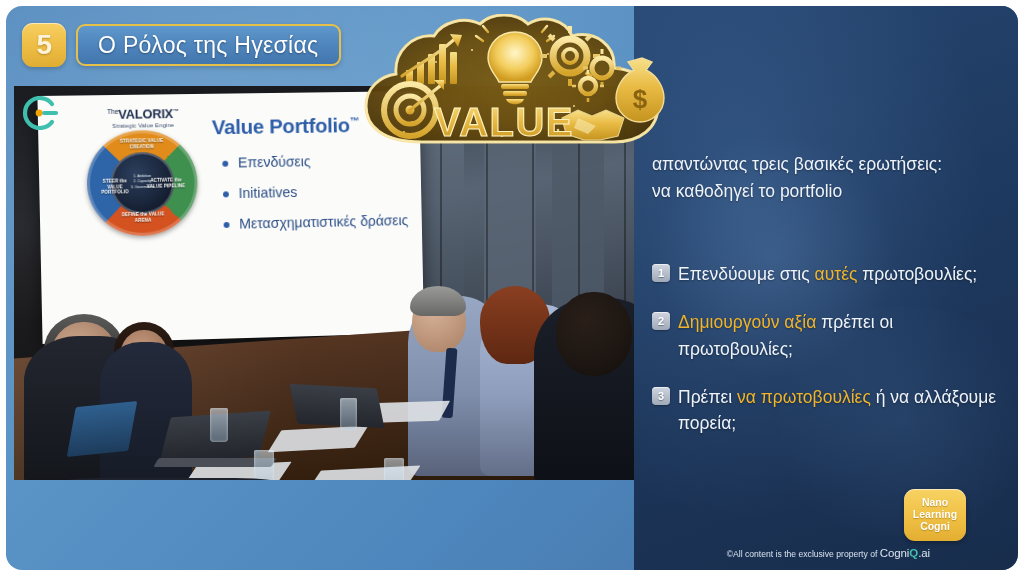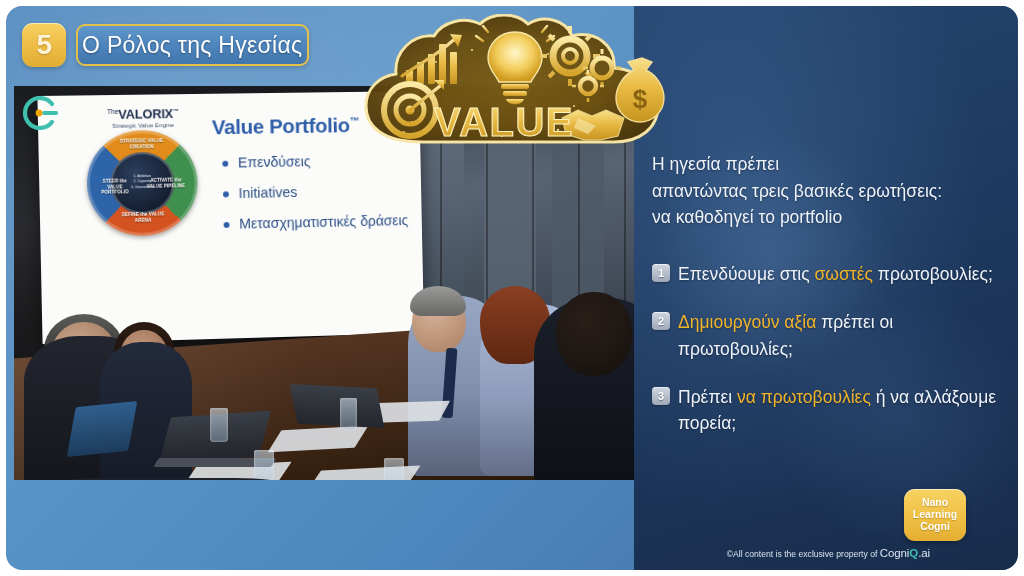--- a/index.html
+++ b/index.html
@@ -69,21 +69,21 @@
     color: #fdf3d8;
     font-size: 28px; font-weight: bold;
     text-shadow: 0 1px 2px rgba(120,85,10,0.45);
     letter-spacing: -0.5px;
   }
 
   
   .title-pill {
     position: absolute; left: 76px; top: 24px;
     height: 42px;
-    padding: 0 4px;
+    padding: 0 20px;
     border-radius: 9px;
     border: 2px solid #e7c04a;
     background: linear-gradient(180deg, #5f98cc 0%, #4f86bd 48%, #4277ae 100%);
     display: flex; align-items: center;
     box-shadow: 0 2px 5px rgba(0,0,0,0.18);
   }
   .title-pill .t {
     color: #ffffff;
     font-size: 23px;
     letter-spacing: 0.3px;
@@ -454,30 +454,29 @@
       <path d="M26 21 H38" stroke="#3fbfae" stroke-width="4.2" stroke-linecap="round"></path>
       <circle cx="21" cy="21" r="3.4" fill="#f0a500"></circle>
     </svg>
   </div>
 
   <div class="right-panel">
     <div class="glow-a"></div>
     <div class="glow-b"></div>
 
     <div class="intro">
-      <div>Η ηγεσία πρέπει</div>
       <div>απαντώντας τρεις βασικές ερωτήσεις:</div>
       <div>να καθοδηγεί το portfolio</div>
     </div>
 
     <div class="qlist">
       <div class="qitem">
         <span class="qnum">1</span>
         <span>
-          <span>Επενδύουμε στις </span><span class="hl">σωστές</span><span> πρωτοβουλίες;</span>
+          <span>Επενδύουμε στις </span><span class="hl">αυτές</span><span> πρωτοβουλίες;</span>
         </span>
       </div>
       <div class="qitem">
         <span class="qnum">2</span>
         <span>
           <span class="hl">Δημιουργούν αξία</span><span> πρέπει οι πρωτοβουλίες;</span>
         </span>
       </div>
       <div class="qitem">
         <span class="qnum">3</span>

